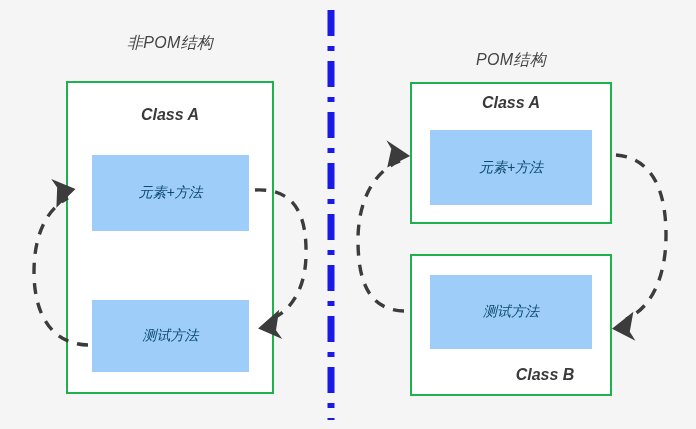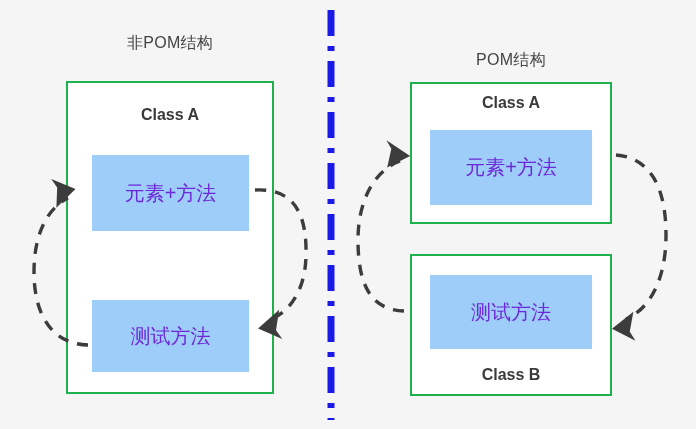--- a/index.html
+++ b/index.html
@@ -10,20 +10,21 @@
     width: 696px;
     height: 429px;
     background: #f5f5f5;
     font-family: "Liberation Sans", "DejaVu Sans", sans-serif;
     overflow: hidden;
   }
   #diagram {
     position: relative;
     width: 696px;
     height: 322px;
+    font-style: italic;
   }
   .panel-title {
     position: absolute;
     font-size: 16px;
     color: #444444;
     letter-spacing: 0.3px;
     white-space: nowrap;
     text-align: center;
   }
   #title-left  { left: 66px;  top: 33px;  width: 208px; }
@@ -42,33 +43,33 @@
   .class-label {
     position: absolute;
     font-size: 16px;
     font-weight: bold;
     color: #3a3a3a;
     text-align: center;
     white-space: nowrap;
   }
   #label-class-a-left  { left: 66px;  top: 106px; width: 208px; }
   #label-class-a-right { left: 410px; top: 94px;  width: 202px; }
-  #label-class-b-right { left: 410px; top: 366px; width: 202px; }
+  #label-class-b-right { left: 410px; top: 366px; width: 202px; padding-left: 34px; }
 
   .method-box {
     position: absolute;
     background: #9dcdf8;
     display: flex;
     align-items: center;
     justify-content: center;
     box-sizing: border-box;
   }
   .method-box span {
-    font-size: 20px;
-    color: #6d28d9;
+    font-size: 14px;
+    color: #0c4a6e;
     white-space: nowrap;
   }
   #mbox-left-top    { left: 92px;  top: 155px; width: 157px; height: 76px; }
   #mbox-left-bottom { left: 92px;  top: 300px; width: 157px; height: 72px; }
   #mbox-right-top    { left: 430px; top: 130px; width: 162px; height: 75px; }
   #mbox-right-bottom { left: 430px; top: 275px; width: 162px; height: 74px; }
 
   #divider {
     position: absolute;
     left: 0; top: 0;

